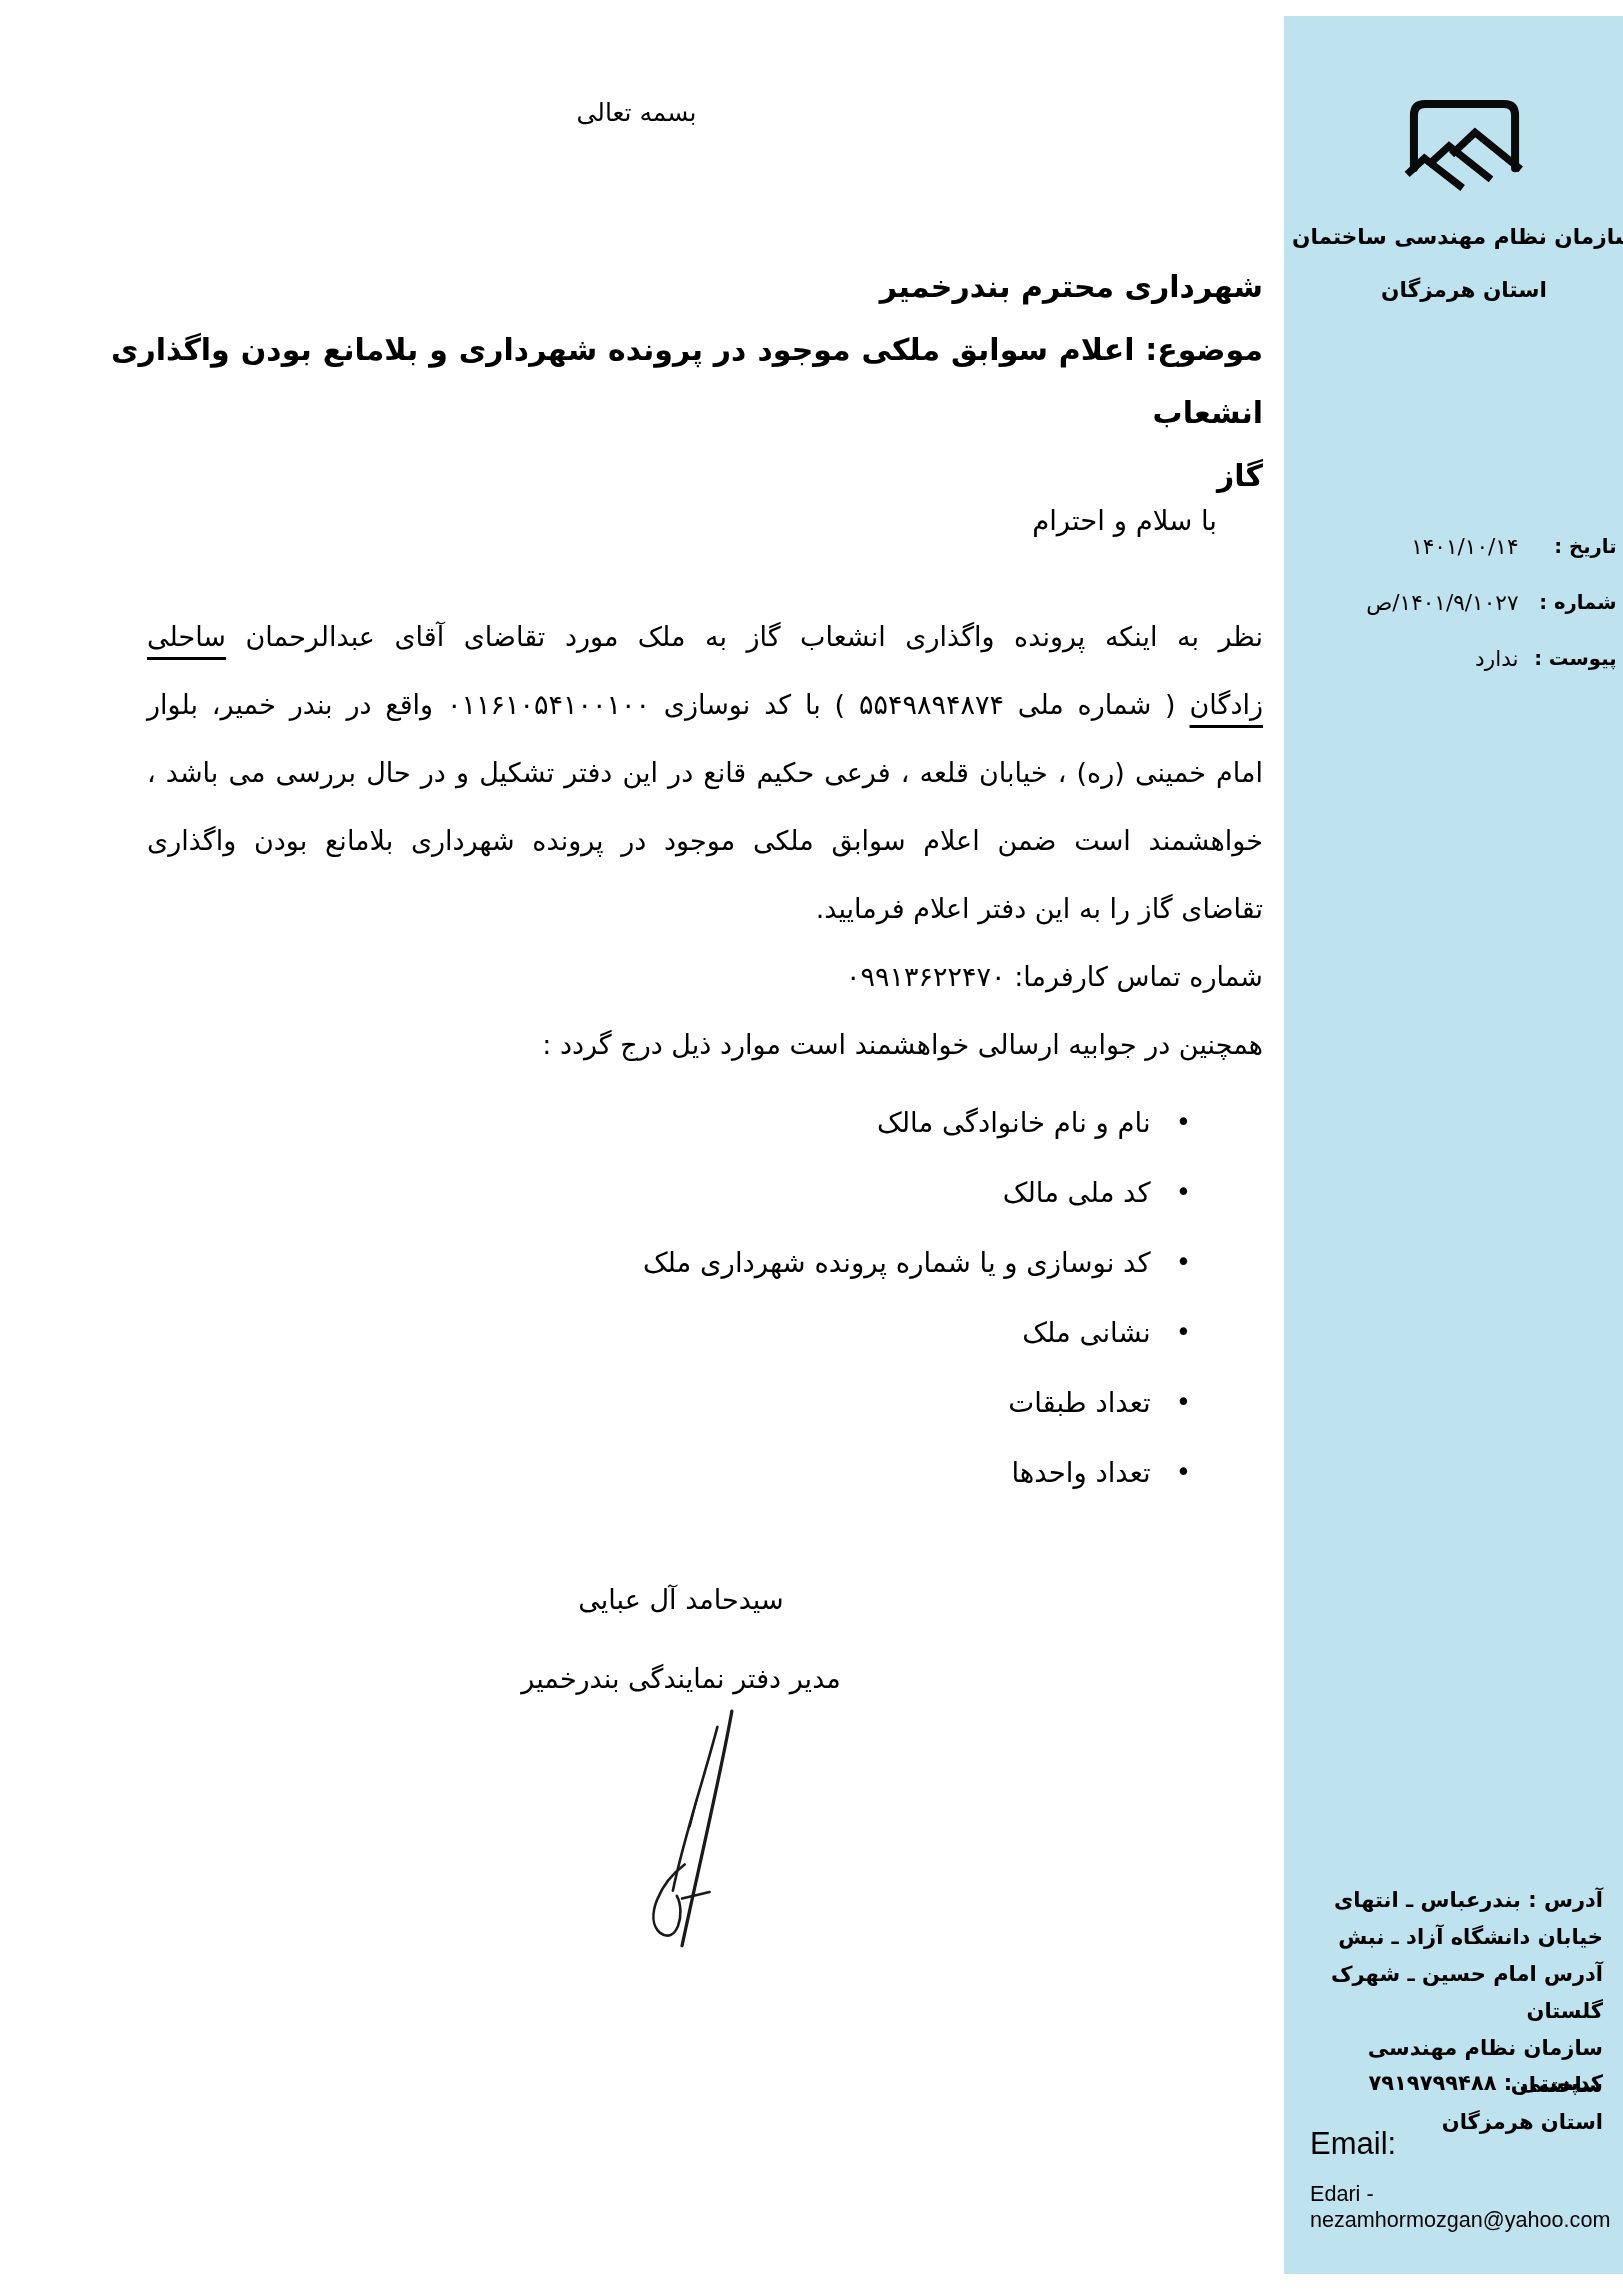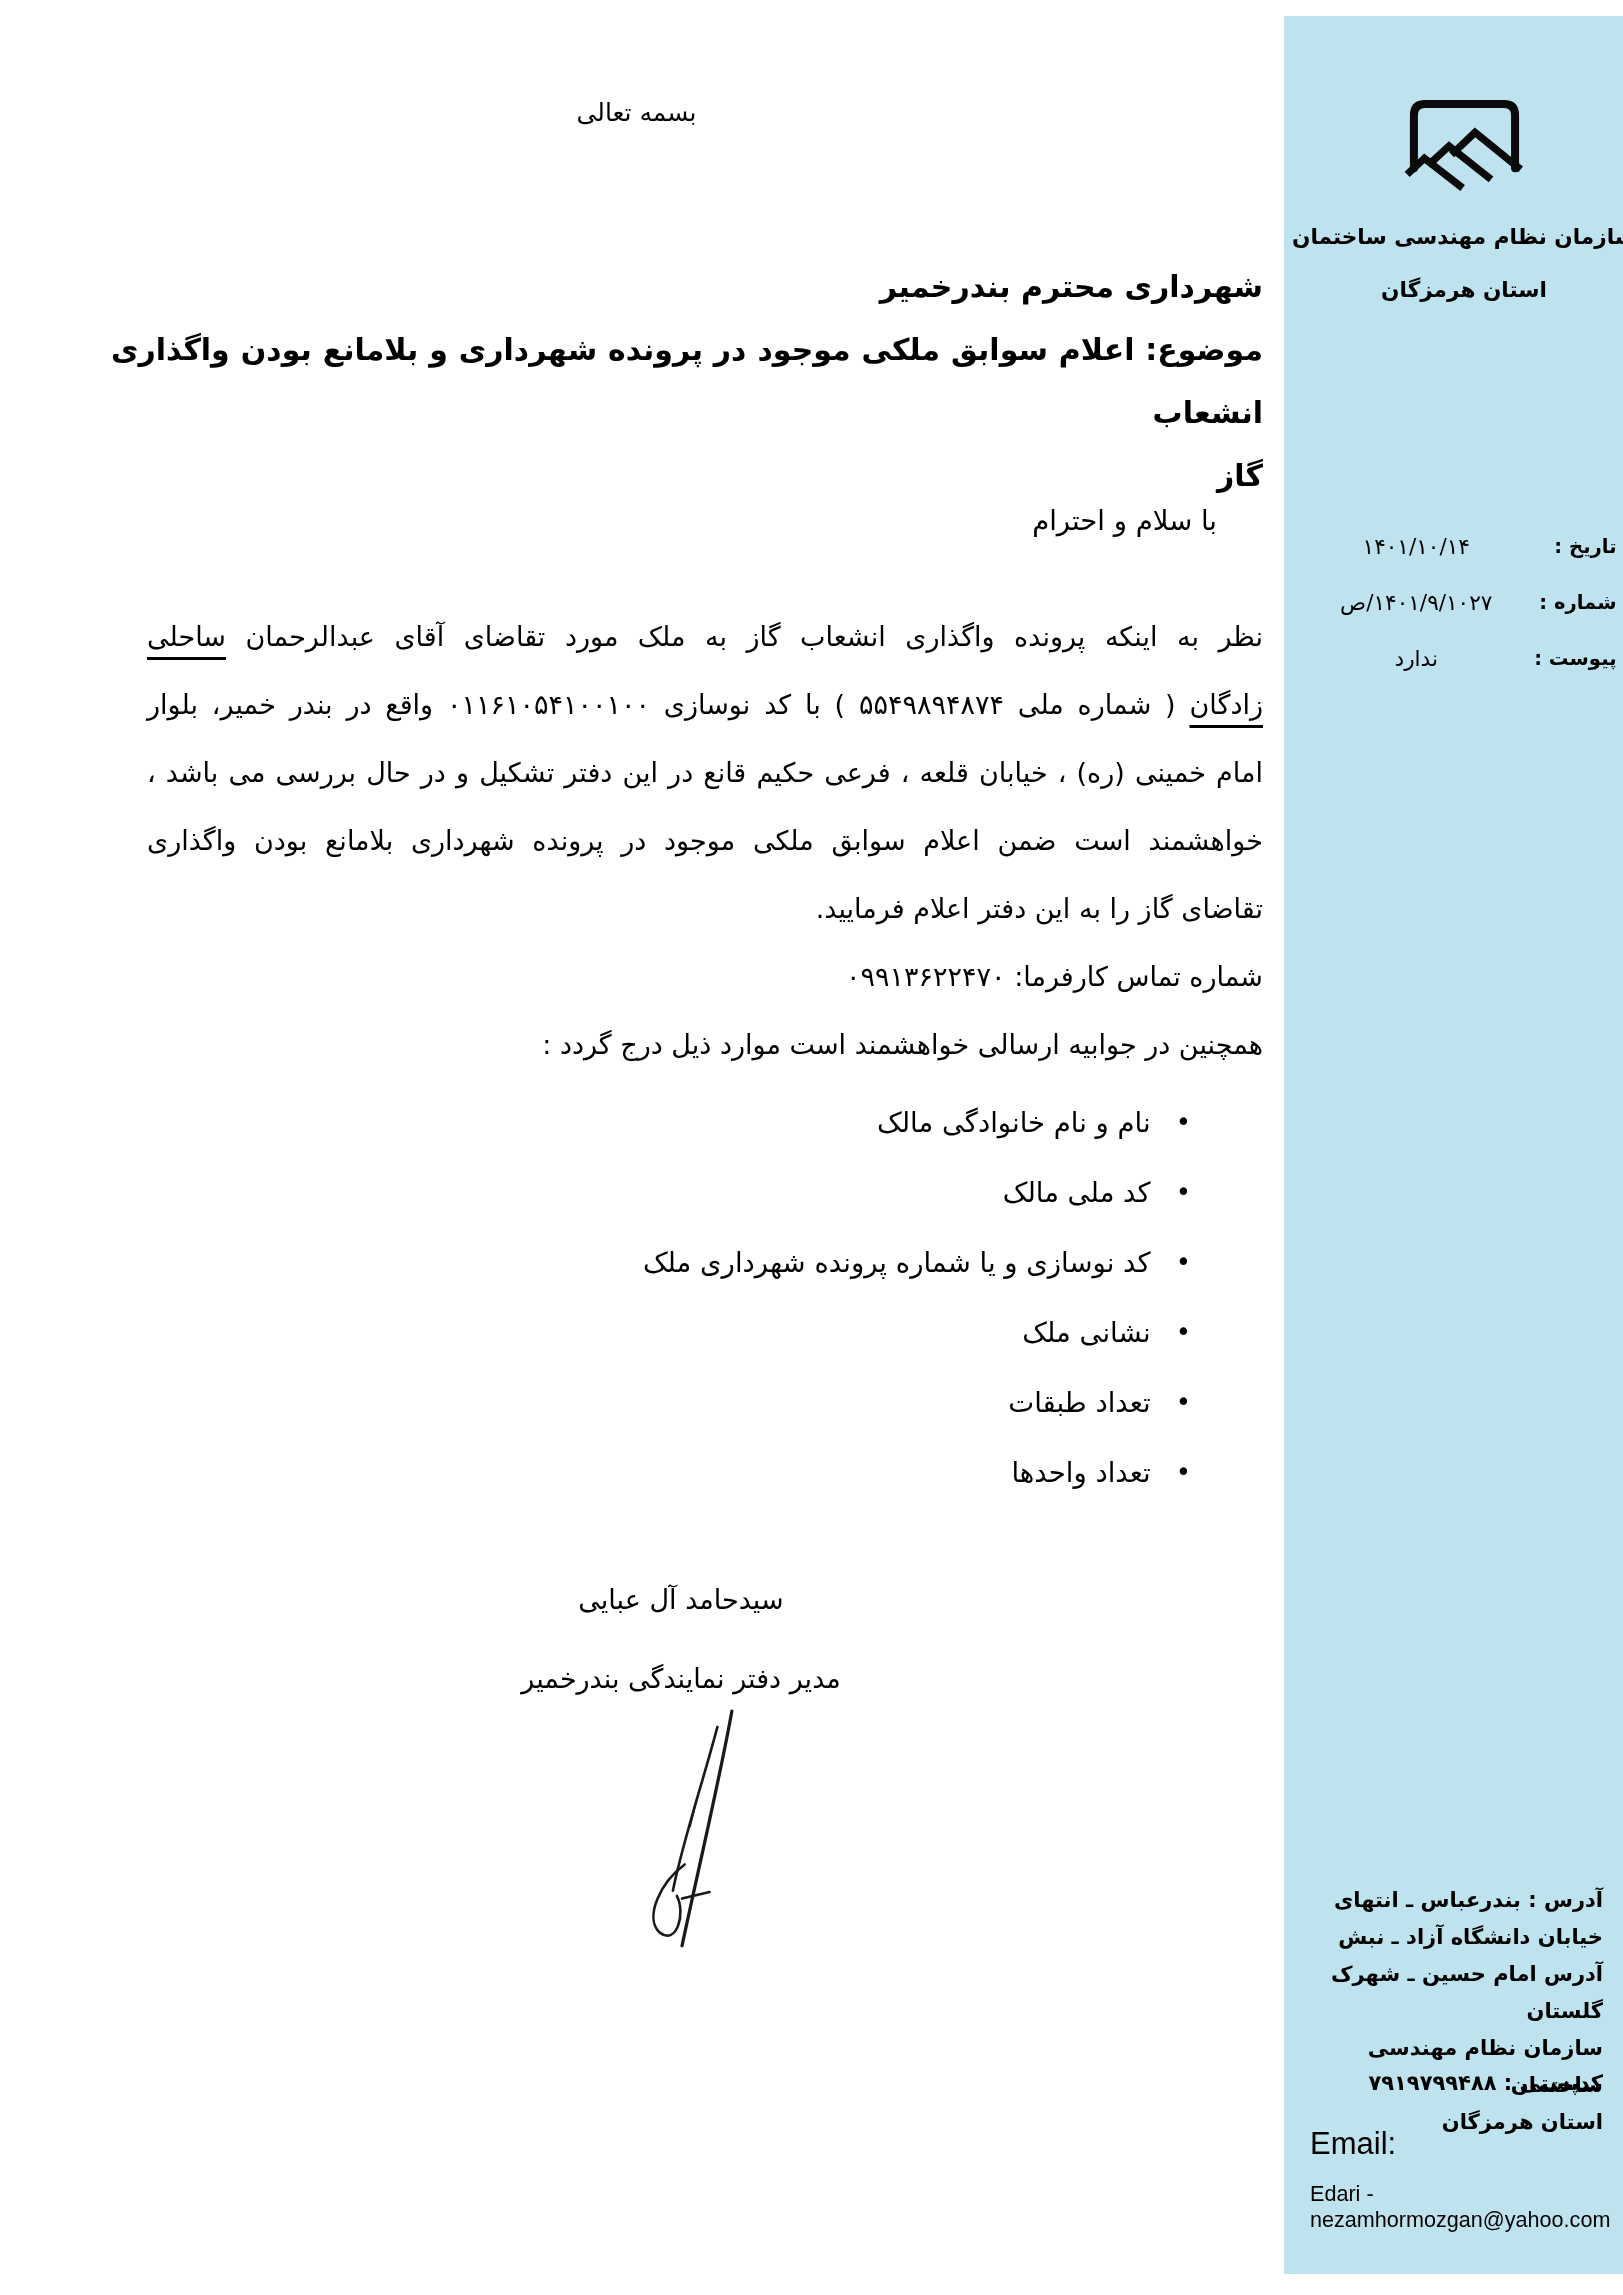--- a/index.html
+++ b/index.html
@@ -26,21 +26,21 @@
     position: absolute; top: 208px; left: 0; right: 0;
     text-align: center; font-size: 21.6px; font-weight: bold;
   }
   .org-line2 {
     position: absolute; top: 261px; left: 0; right: 0;
     text-align: center; font-size: 21.6px; font-weight: bold;
   }
   .meta { position: absolute; top: 503px; left: 0; right: 0; }
   .meta-row { height: 56px; display: flex; align-items: center; padding-right: 27.5px; }
   .meta-label { font-size: 19.6px; font-weight: bold; width: 98px; flex: none; }
-  .meta-value { flex: 1; text-align: center; font-size: 21.6px; padding-left: 30px; }
+  .meta-value { flex: 1; font-size: 21.6px; padding-left: 30px; }
   .address {
     position: absolute; top: 1824px; left: 15.7px; right: 41px;
     text-align: right; font-size: 21px; font-weight: bold; line-height: 37px; margin-top: 42px;
   }
   .postal {
     position: absolute; top: 2055px; left: 15.7px; right: 41px;
     text-align: right; font-size: 21px; font-weight: bold;
   }
   .email-label {
     position: absolute; top: 2110px; left: 26px;

